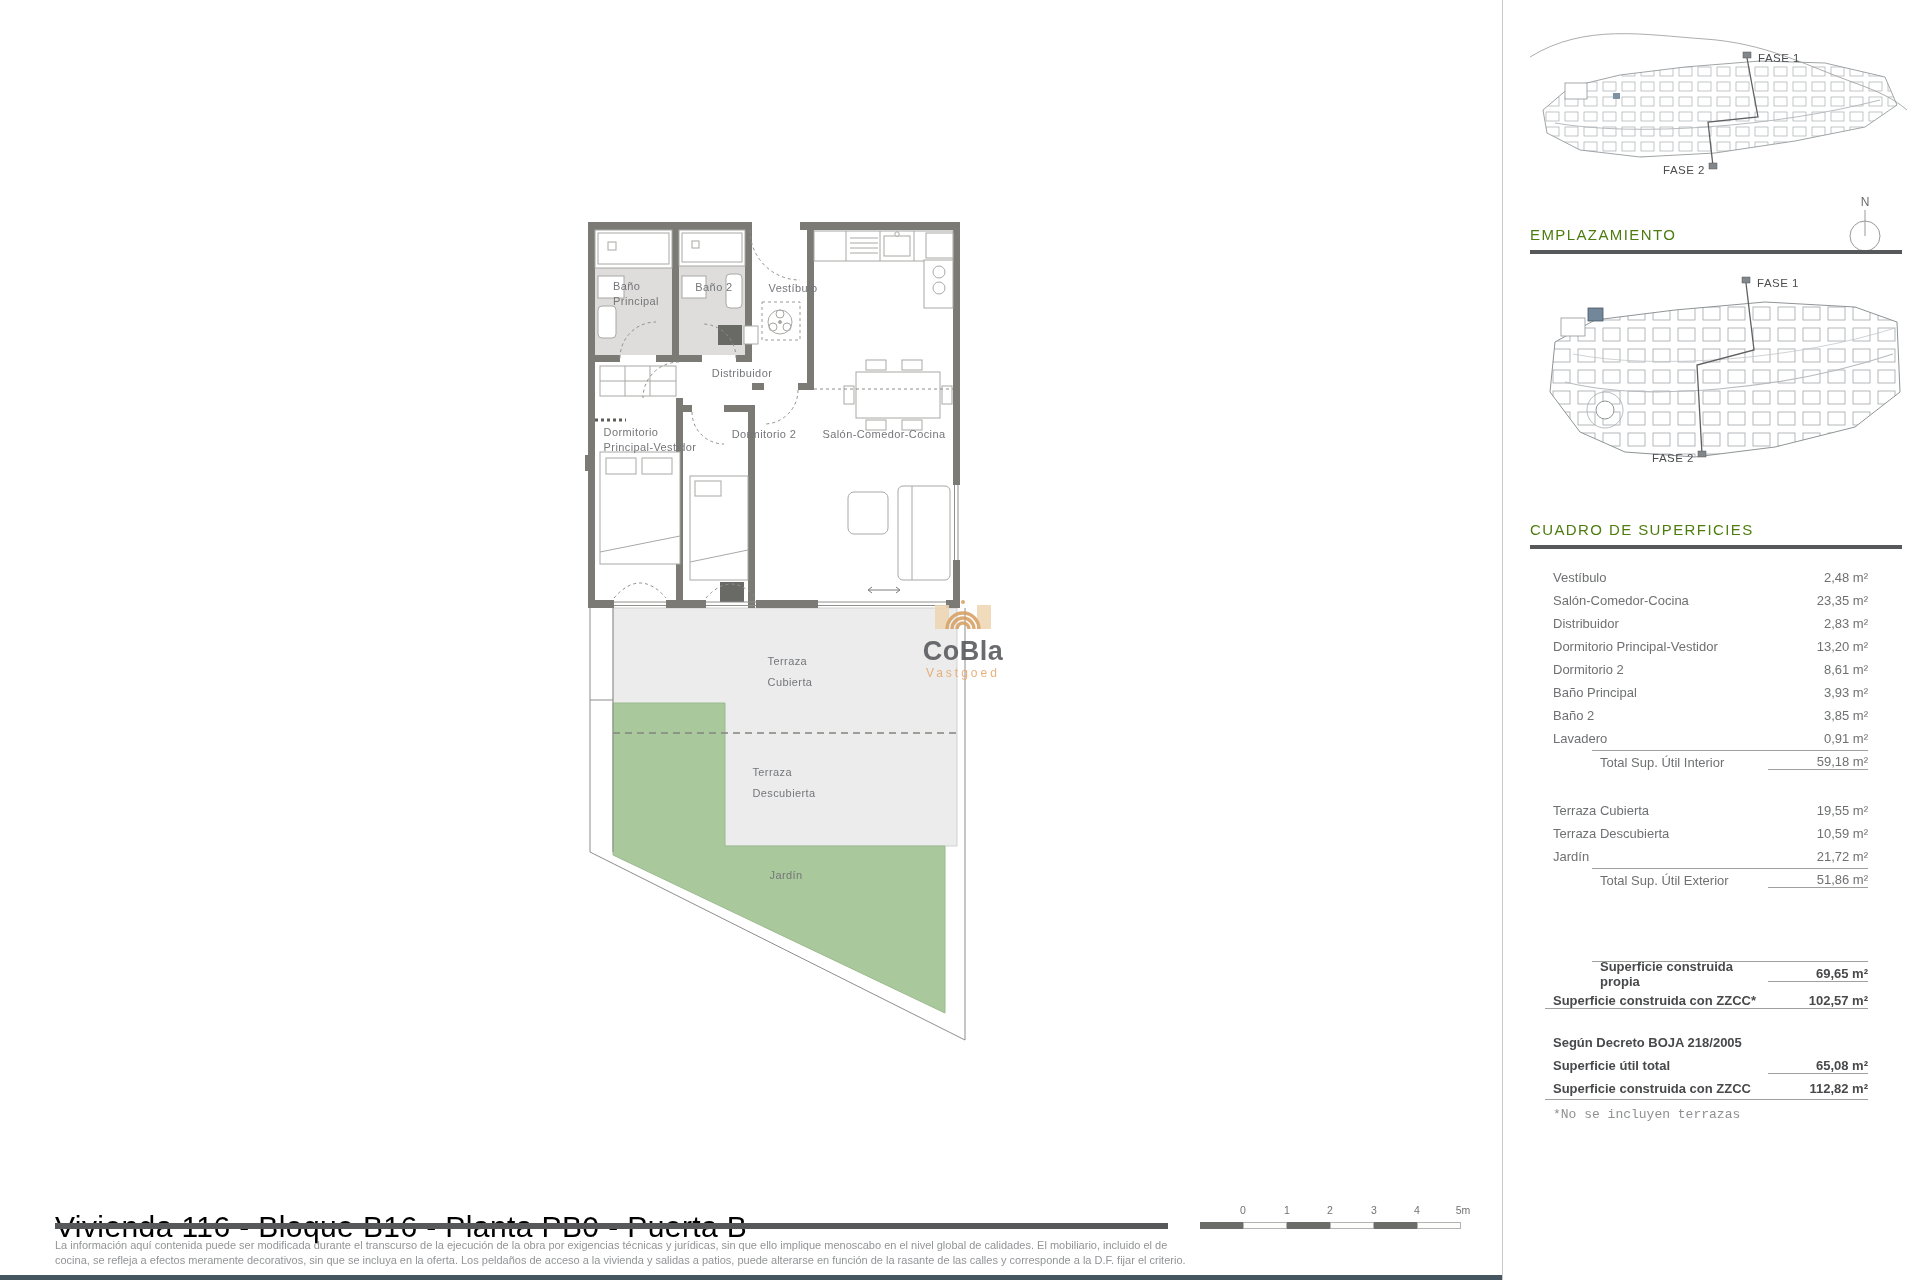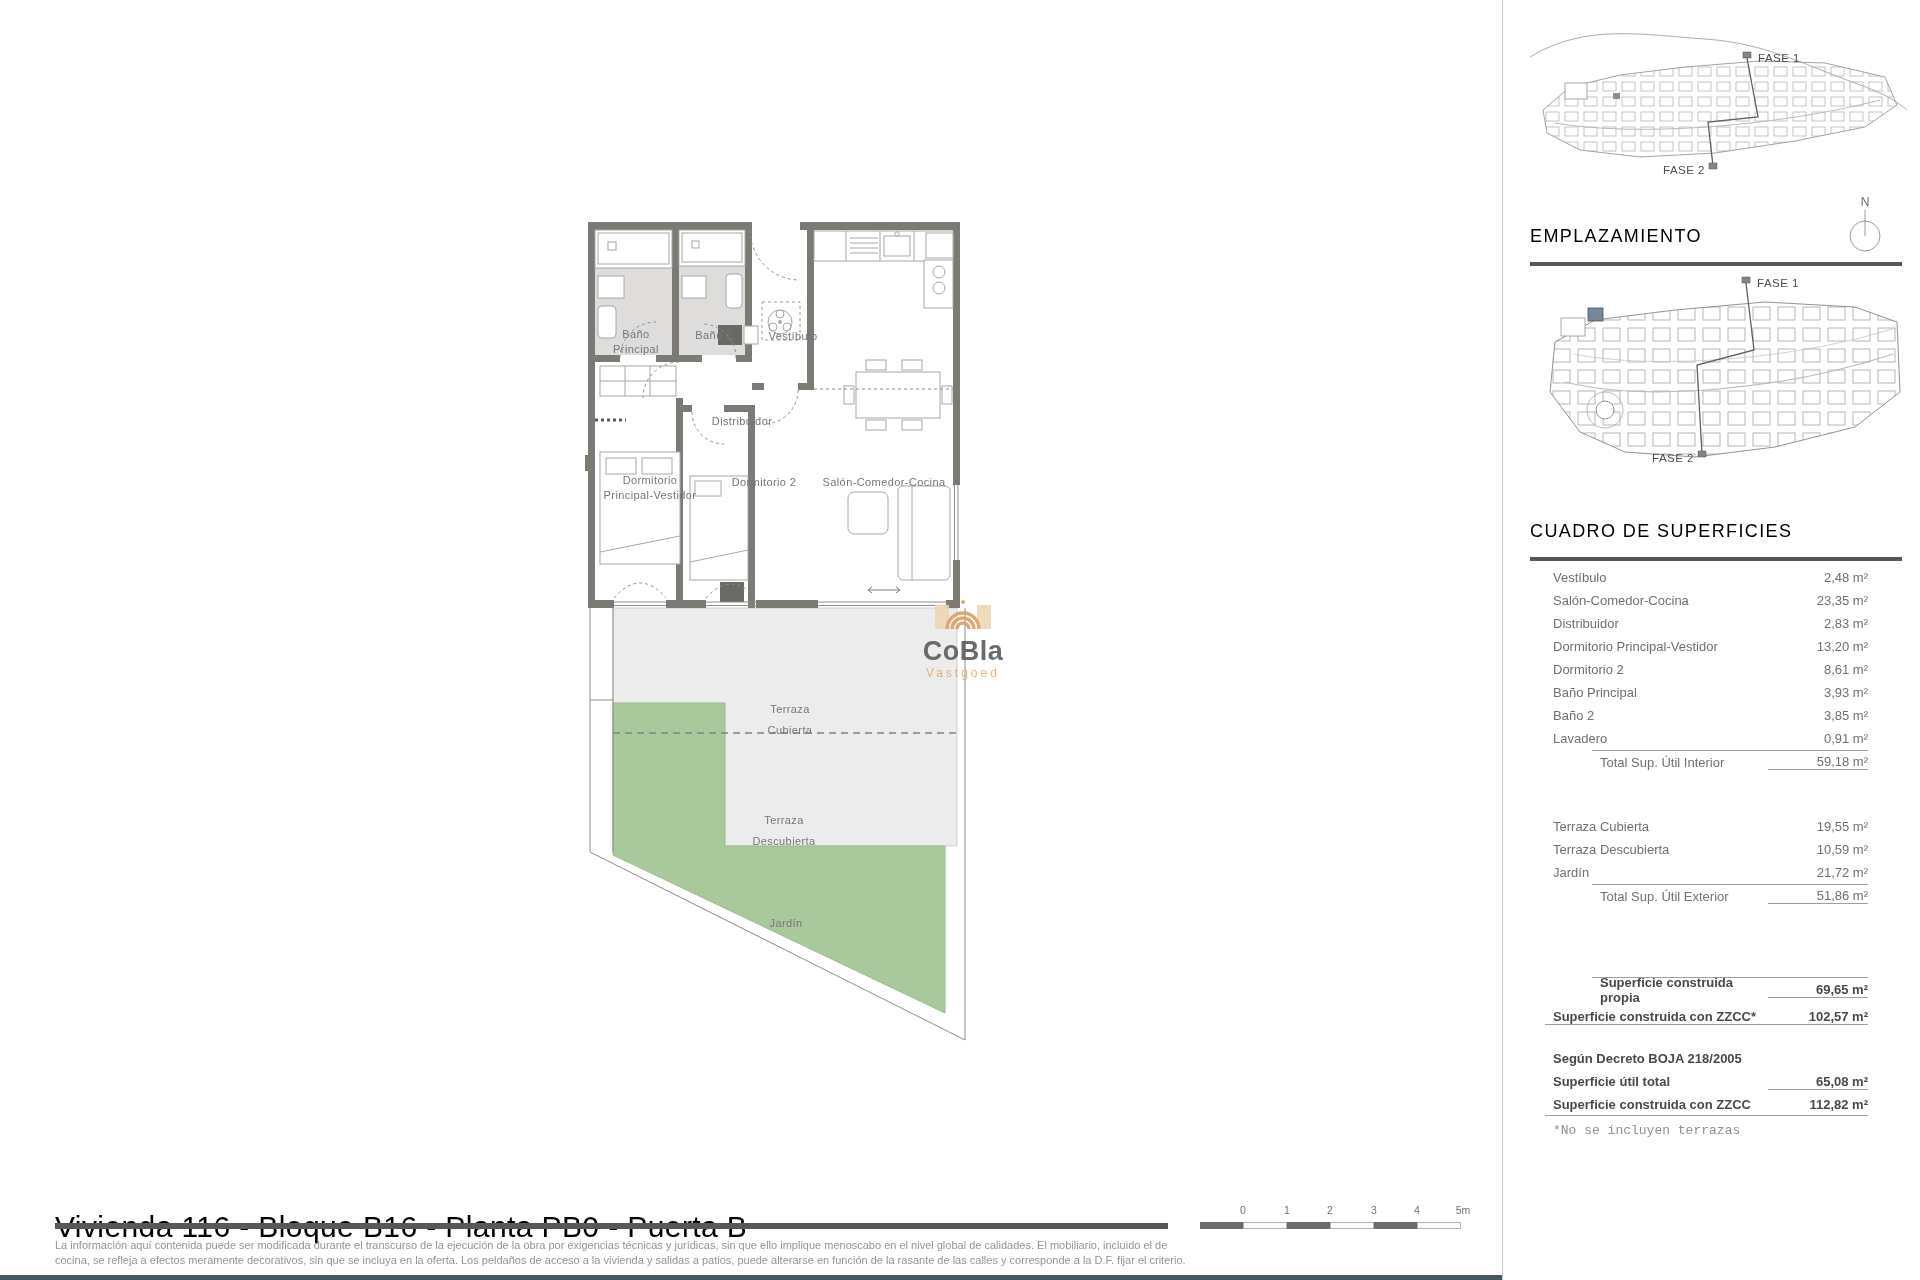--- a/index.html
+++ b/index.html
@@ -2,36 +2,36 @@
 <html><head>
 <meta charset="utf-8">
 <style>
   html,body{margin:0;padding:0;}
   body{width:1920px;height:1280px;position:relative;background:#ffffff;
        font-family:"Liberation Sans",sans-serif;overflow:hidden;color:#6f7072;}
   .abs{position:absolute;}
   svg text{font-family:"Liberation Sans",sans-serif;}
 
   
-  .hd{font-size:18px;letter-spacing:1.4px;color:#000000;border-bottom:4px solid #57585a;
-      padding-bottom:15px;width:372px;font-weight:400;}
+  .hd{font-size:15px;letter-spacing:1.4px;color:#4d7c0f;border-bottom:4px solid #57585a;
+      padding-bottom:7px;width:372px;font-weight:400;}
 
   
   .tbl{width:323px;font-size:13px;color:#6f7072;}
   .trow{display:flex;justify-content:space-between;align-items:center;height:23px;padding-left:8px;box-sizing:border-box;}
   .trow .tv{width:100px;text-align:right;flex:none;}
   .sep{border-top:1px solid #a0a09e;margin-left:47px;}
   .tot .tv{border-bottom:1.5px solid #a0a09e;}
   .b{font-weight:bold;color:#48494b;}
   .blockend{border-bottom:1px solid #a0a09e;}
   .fnote{font-size:13px;color:#8f9092;padding-left:8px;margin-top:7px;font-family:Liberation Mono, monospace;}
 
   
   .rlabel{position:absolute;font-size:11px;line-height:15px;color:#75767a;letter-spacing:.4px;
-          text-align:center;transform:translate(-50%,-50%);white-space:nowrap;margin-top:48px;}
+          transform:translate(-50%,-50%);white-space:nowrap;}
   .rlabel.wide{line-height:21px;}
 
   
   .wm{position:absolute;left:901px;top:598px;width:124px;text-align:center;opacity:.88;}
   .wm .nm{font-size:27px;font-weight:bold;color:#56575b;line-height:26px;letter-spacing:.5px;}
   .wm .sub{font-size:12px;color:#e5a76b;letter-spacing:3px;line-height:18px;}
 
   
   .title{font-size:30px;color:#000000;letter-spacing:.4px;font-weight:400;white-space:nowrap;margin-top:24px;}
   .bar{background:#57585a;height:6px;}
@@ -322,21 +322,21 @@
     </div>
   <div class="trow">
       <span class="tl">Lavadero</span>
       <span class="tv">0,91 m²</span>
     </div>
   <div class="trow sep tot">
       <span class="tl">Total Sup. Útil Interior</span>
       <span class="tv">59,18 m²</span>
     </div>
 
-  <div class="trow" style="margin-top:42px;">
+  <div class="trow" style="margin-top:26px;">
       <span class="tl">Terraza Cubierta</span>
       <span class="tv">19,55 m²</span>
     </div>
   <div class="trow">
       <span class="tl">Terraza Descubierta</span>
       <span class="tv">10,59 m²</span>
     </div>
   <div class="trow">
       <span class="tl">Jardín</span>
       <span class="tv">21,72 m²</span>

